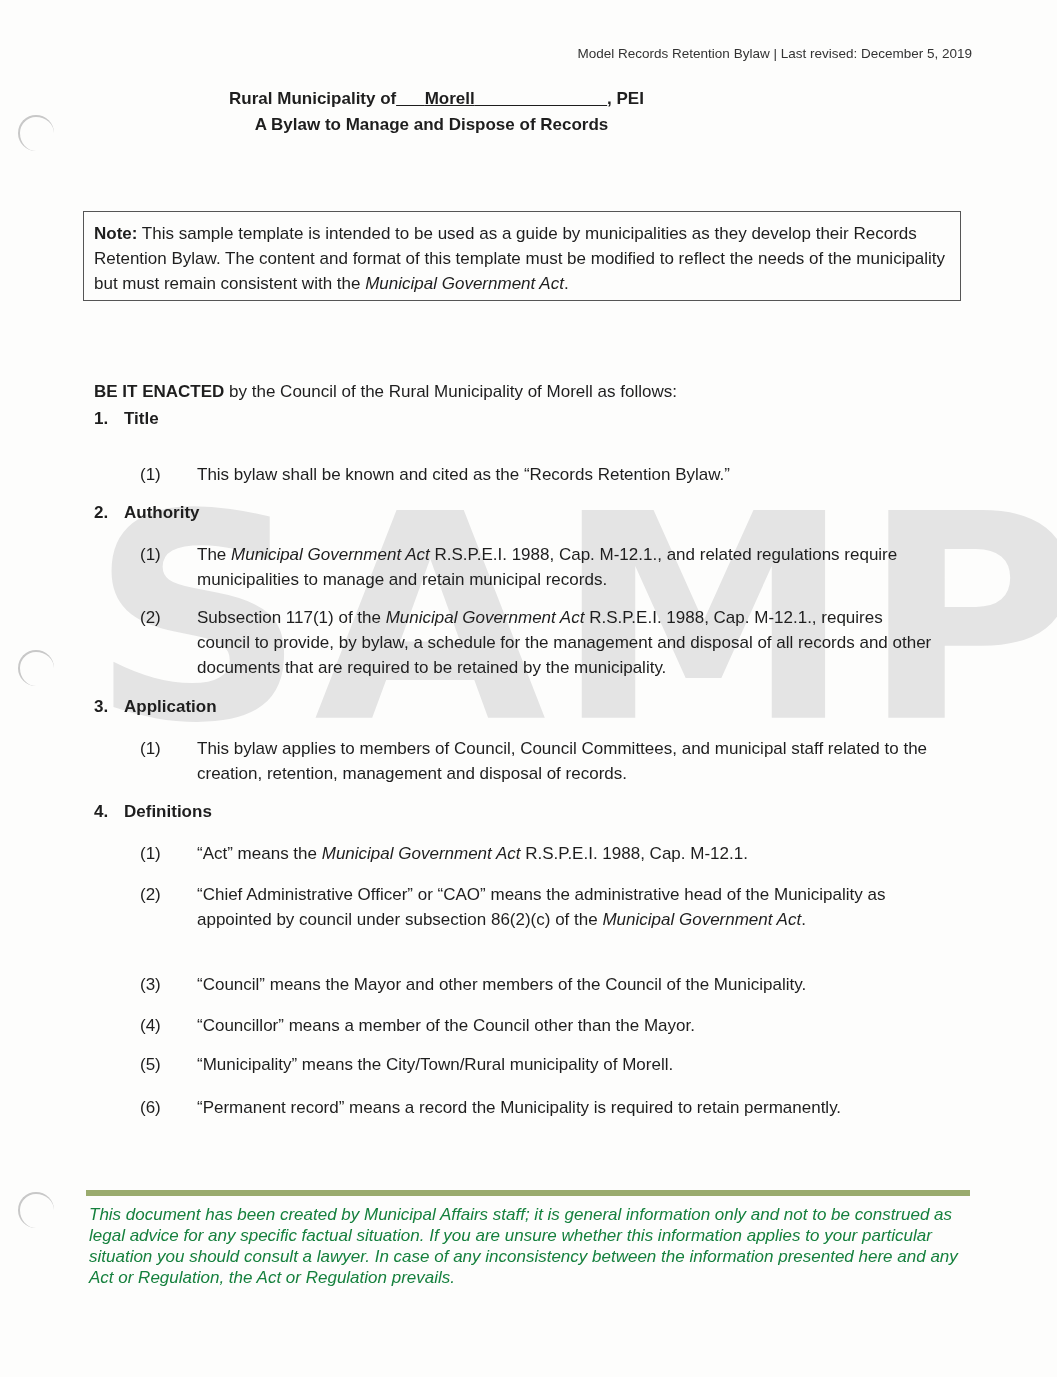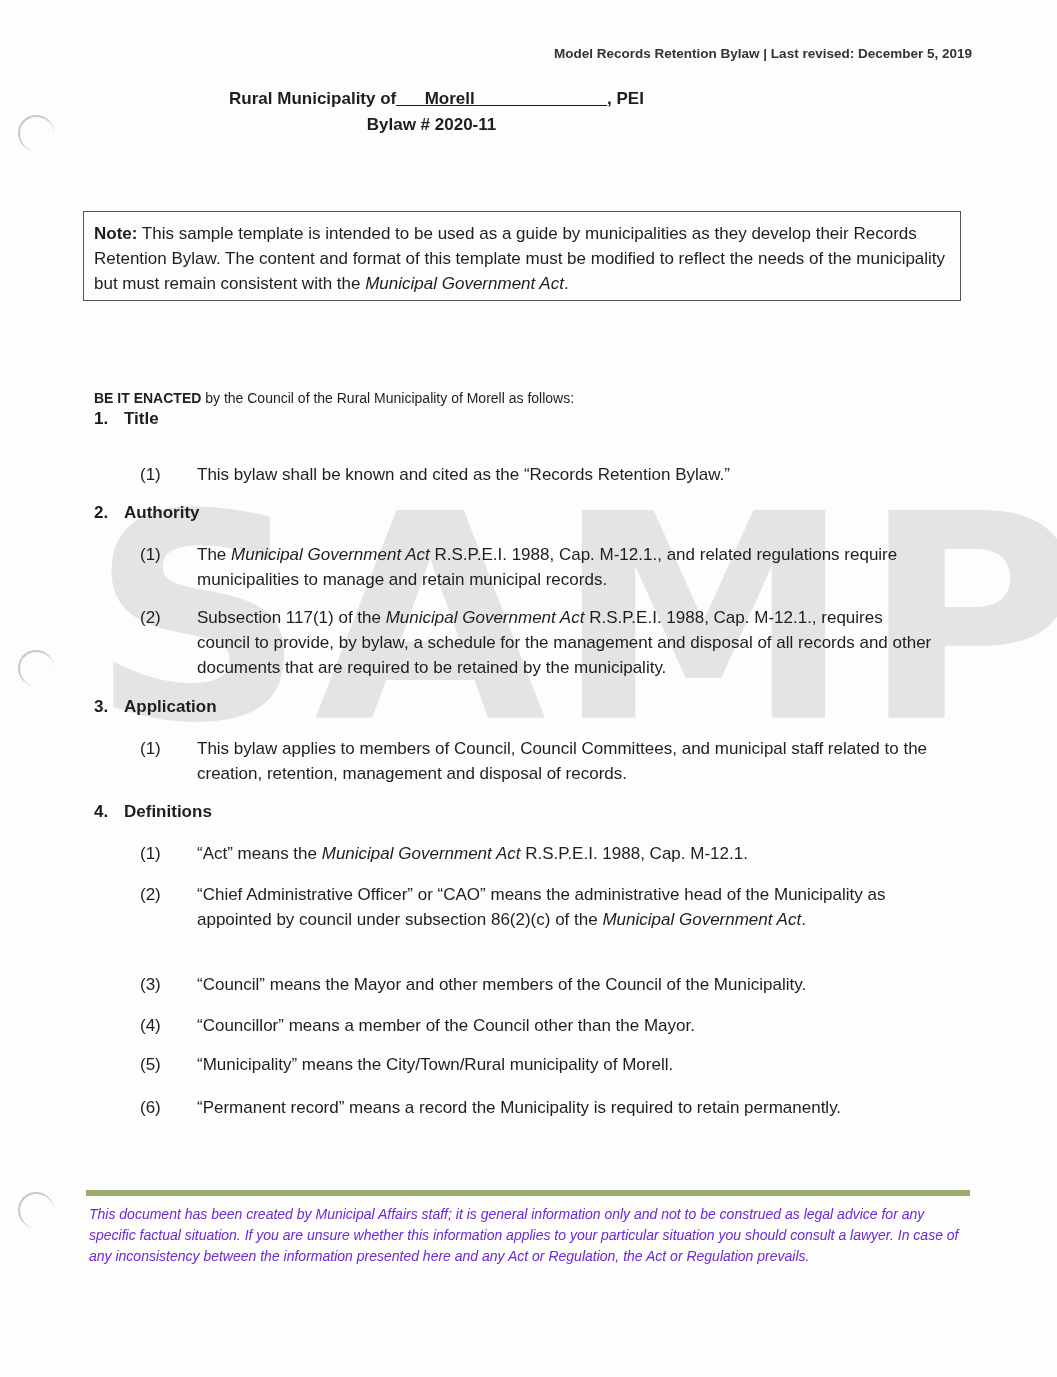--- a/index.html
+++ b/index.html
@@ -6,46 +6,46 @@
   body {
     width:1057px; height:1377px; background:#fdfdfc; position:relative; overflow:hidden;
     font-family:"Liberation Sans", sans-serif; color:#1e1e1e;
   }
   .watermark {
     position:absolute; left:90px; top:470px; width:900px;
     font-family:"DejaVu Sans", sans-serif; font-weight:bold; font-size:300px; line-height:1;
     color:#e4e4e4; letter-spacing:8px; z-index:0; white-space:nowrap; transform:scaleY(0.95);
   }
   .content { position:relative; z-index:1; }
-  .header-line { position:absolute; right:85px; top:46px; font-size:13.5px; color:#333;font-weight:bold; }
+  .header-line { position:absolute; right:85px; top:46px; font-size:13.5px; color:#333; }
   .title-block {
     position:absolute; left:0; width:863px; top:86px; text-align:center;
     font-weight:bold; font-size:17px; line-height:26px;
   }
   .title-block .t1 { margin-left:10px; }
   .fill-in { text-decoration:underline; }
   .note-box {
     position:absolute; left:83px; top:211px; width:866px;
     border:1.5px solid #555; padding:9px 0 4px 10px; font-size:17px; line-height:25px;
   }
   .note-box p { margin:0; }
   .note-box p + p { margin-top:20px; }
-  .enact { position:absolute; left:94px; top:390px; font-size:14px; }
+  .enact { position:absolute; left:94px; top:382px; font-size:17px; }
   .section-title { position:absolute; left:94px; font-weight:bold; font-size:17px; }
   .section-title .num { display:inline-block; width:30px; }
   .clause { position:absolute; left:140px; width:800px; font-size:17px; line-height:25px; }
   .clause .cnum { position:absolute; left:0; top:0; }
   .clause .ctext { margin-left:57px; }
   .footer-rule {
     position:absolute; left:86px; top:1190px; width:884px; height:6px;
     background:#9aab6e;
   }
   .footer-text {
     position:absolute; left:89px; top:1204px; width:885px;
-    font-style:italic; font-size:14px; line-height:21px; color:#6d28d9;
+    font-style:italic; font-size:17px; line-height:21px; color:#15803d;
   }
   .punch { position:absolute; left:18px; width:34px; height:34px; border-left:2px solid #c8c8c8; border-top:2px solid #c8c8c8; border-radius:50%; }
   i, em { font-style:italic; }
 </style>
 </head>
 <body>
 
 <div class="watermark">SAMPLE</div>
 
 <div class="punch" style="top:115px"></div>
@@ -53,21 +53,21 @@
 <div class="punch" style="top:1192px"></div>
 
 <div class="content">
 
   <div class="header-line">Model Records Retention Bylaw | Last revised: December 5, 2019</div>
 
   <div class="title-block">
     <div class="t1">
       <span>Rural Municipality of</span><span class="fill-in"><span>___</span><span>Morell</span><span>______________</span></span><span>, PEI</span>
     </div>
-    <div>Bylaw # 2020-11</div>
+    <div>A Bylaw to Manage and Dispose of Records</div>
   </div>
 
   <div class="note-box">
     <p><b>Note:</b><span> This sample template is intended to be used as a guide by municipalities as they develop their Records Retention Bylaw. The content and format of this template must be modified to reflect the needs of the municipality but must remain consistent with the </span><i>Municipal Government Act</i><span>.</span></p>
   </div>
 
   <div class="enact"><b>BE IT ENACTED</b><span> by the Council of the Rural Municipality of Morell as follows:</span></div>
 
   <div class="section-title" style="top:409px"><span class="num">1.</span><span>Title</span></div>
   <div class="clause" style="top:462px">

